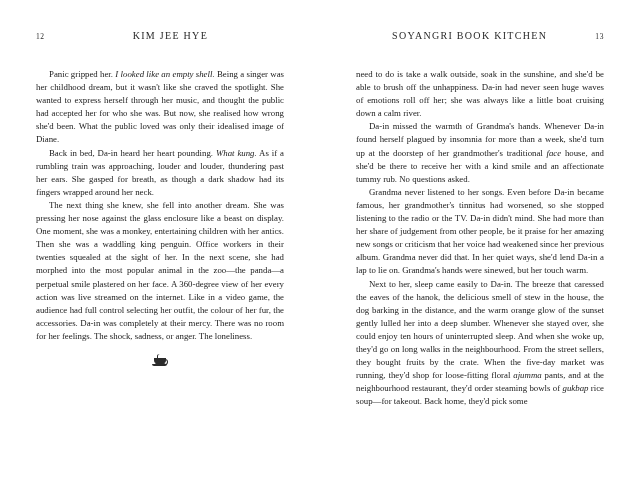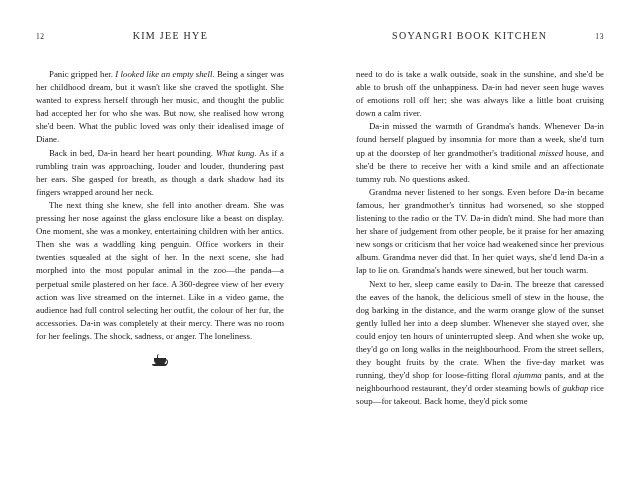--- a/index.html
+++ b/index.html
@@ -150,19 +150,19 @@
 
   <div class="columns">
     <div class="col" id="col-left">
         <p class="indent">Panic gripped her. <em>I looked like an empty shell.</em> Being a singer was her childhood dream, but it wasn't like she craved the spotlight. She wanted to express herself through her music, and thought the public had accepted her for who she was. But now, she realised how wrong she'd been. What the public loved was only their idealised image of Diane.</p>
         <p class="indent">Back in bed, Da-in heard her heart pounding. <em>What kung.</em> As if a rumbling train was approaching, louder and louder, thundering past her ears. She gasped for breath, as though a dark shadow had its fingers wrapped around her neck.</p>
         <p class="indent">The next thing she knew, she fell into another dream. She was pressing her nose against the glass enclosure like a beast on display. One moment, she was a monkey, entertaining children with her antics. Then she was a waddling king penguin. Office workers in their twenties squealed at the sight of her. In the next scene, she had morphed into the most popular animal in the zoo—the panda—a perpetual smile plastered on her face. A 360-degree view of her every action was live streamed on the internet. Like in a video game, the audience had full control selecting her outfit, the colour of her fur, the accessories. Da-in was completely at their mercy. There was no room for her feelings. The shock, sadness, or anger. The loneliness.</p>
         <div class="ornament"><span class="teacup"><span class="steam"></span><span class="cupbody"></span><span class="handle"></span><span class="saucer"></span></span></div>
       </div>
     <div class="col" id="col-right">
         <p>need to do is take a walk outside, soak in the sunshine, and she'd be able to brush off the unhappiness. Da-in had never seen huge waves of emotions roll off her; she was always like a little boat cruising down a calm river.</p>
-        <p class="indent">Da-in missed the warmth of Grandma's hands. Whenever Da-in found herself plagued by insomnia for more than a week, she'd turn up at the doorstep of her grandmother's traditional <em>missed</em> house, and she'd be there to receive her with a kind smile and an affectionate tummy rub. No questions asked.</p>
+        <p class="indent">Da-in missed the warmth of Grandma's hands. Whenever Da-in found herself plagued by insomnia for more than a week, she'd turn up at the doorstep of her grandmother's traditional <em>face</em> house, and she'd be there to receive her with a kind smile and an affectionate tummy rub. No questions asked.</p>
         <p class="indent">Grandma never listened to her songs. Even before Da-in became famous, her grandmother's tinnitus had worsened, so she stopped listening to the radio or the TV. Da-in didn't mind. She had more than her share of judgement from other people, be it praise for her amazing new songs or criticism that her voice had weakened since her previous album. Grandma never did that. In her quiet ways, she'd lend Da-in a lap to lie on. Grandma's hands were sinewed, but her touch warm.</p>
         <p class="indent">Next to her, sleep came easily to Da-in. The breeze that caressed the eaves of the hanok, the delicious smell of stew in the house, the dog barking in the distance, and the warm orange glow of the sunset gently lulled her into a deep slumber. Whenever she stayed over, she could enjoy ten hours of uninterrupted sleep. And when she woke up, they'd go on long walks in the neighbourhood. From the street sellers, they bought fruits by the crate. When the five-day market was running, they'd shop for loose-fitting floral <em>ajumma</em> pants, and at the neighbourhood restaurant, they'd order steaming bowls of <em>gukbap</em> rice soup—for takeout. Back home, they'd pick some</p>
       </div>
   </div>
 
 </div>
 
 </body></html>

